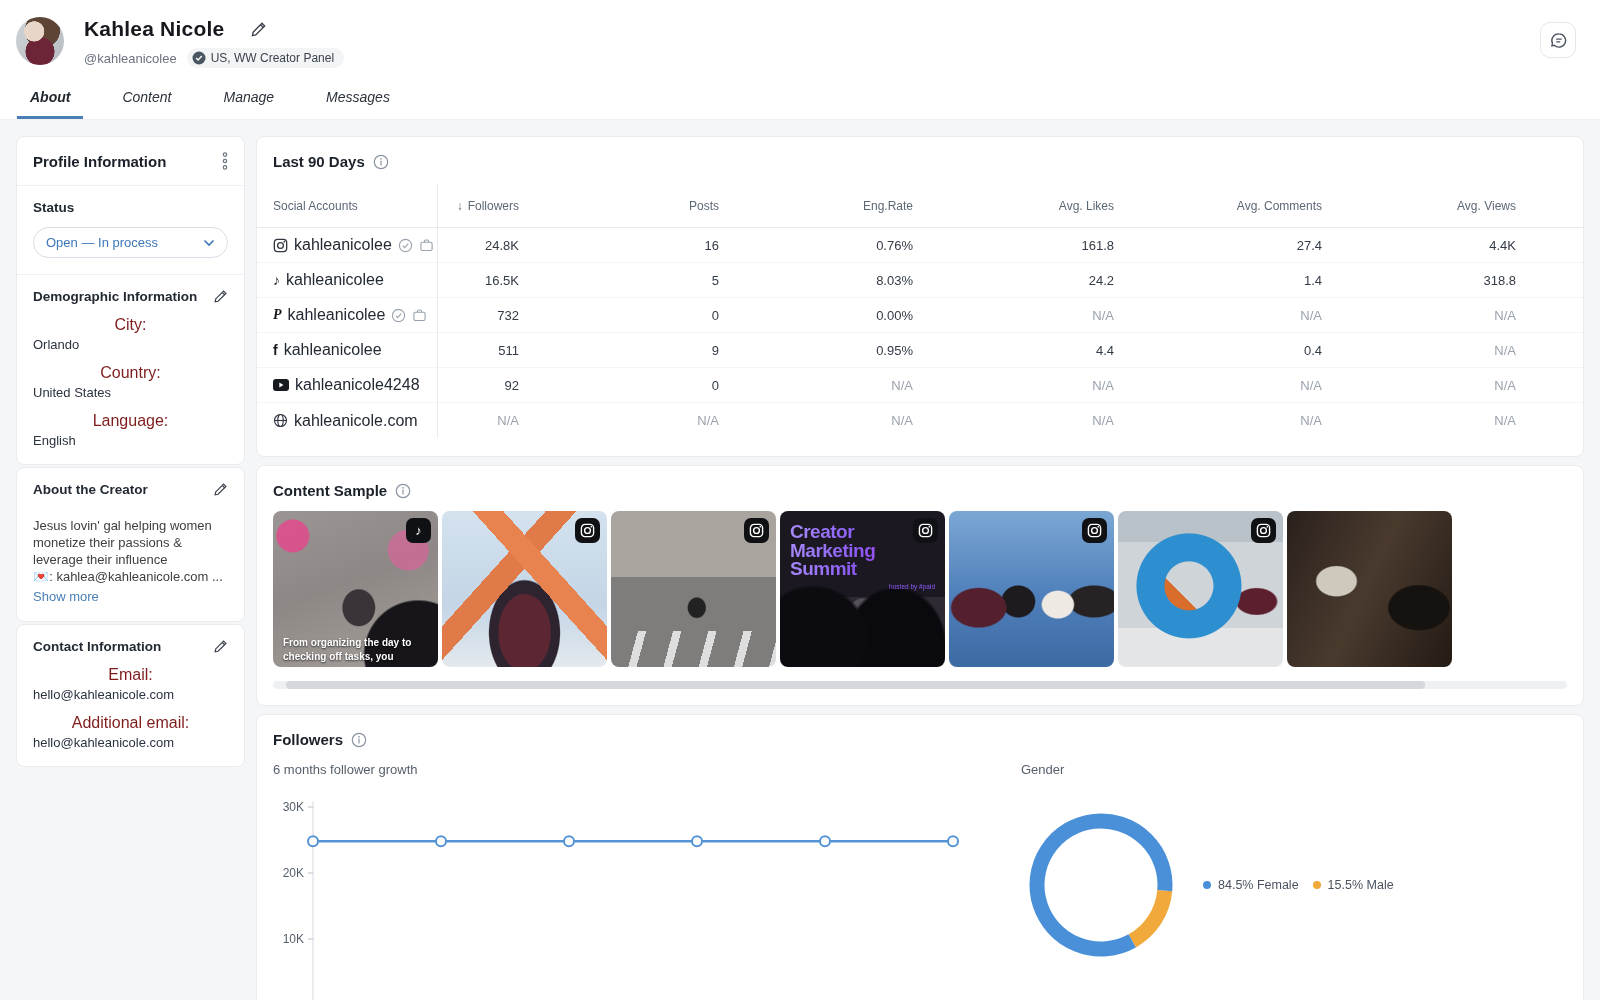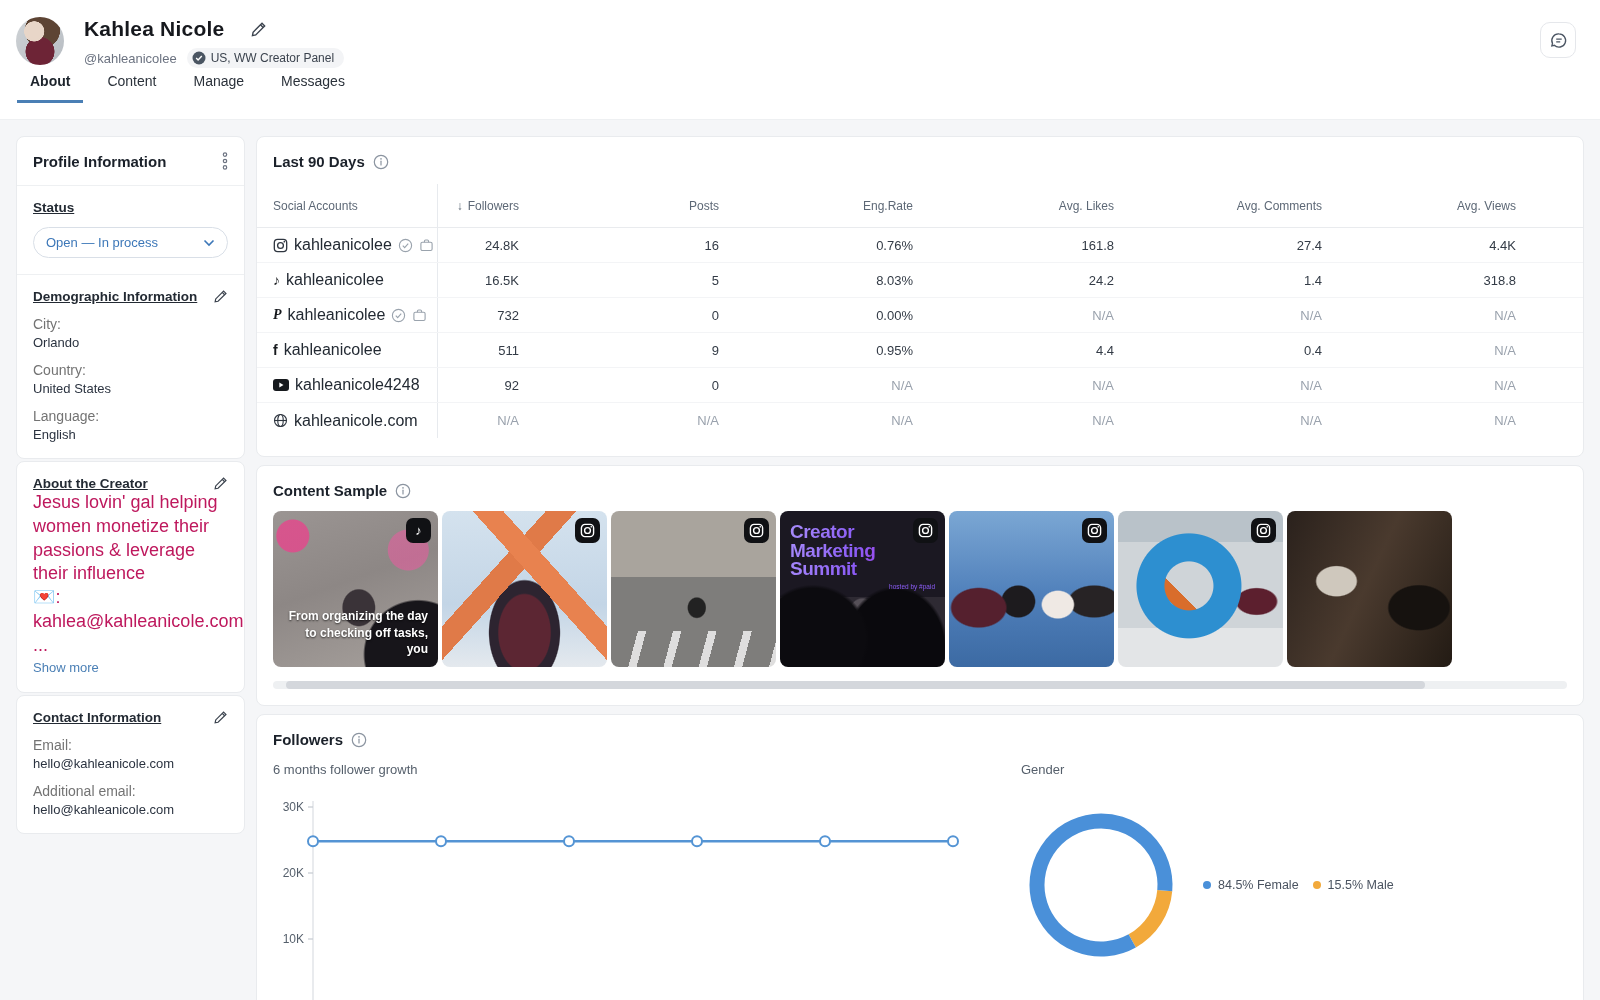--- a/index.html
+++ b/index.html
@@ -27,47 +27,47 @@
   .panel-badge {
     display:flex; align-items:center; gap:5px; background:#f3f4f6; border-radius:999px;
     padding:3px 10px 3px 5px; font-size:12px; color:#3b434e;
   }
   .icon-btn { background:none; border:none; cursor:pointer; display:flex; align-items:center; }
   .chat-btn {
     position:absolute; top:22px; right:24px; width:36px; height:36px;
     border:1px solid #e5e7eb; border-radius:10px; background:#fff;
     display:flex; align-items:center; justify-content:center; cursor:pointer;
   }
-  .tabs { position:absolute; left:17px; bottom:16px; display:flex; gap:11px; }
+  .tabs { position:absolute; left:17px; bottom:0; display:flex; gap:26px;font-style:italic; }
   .tab {
     padding:0 13px 11px 13px; font-size:14px; color:#2b323b; cursor:pointer;
     border-bottom:3px solid transparent;
   }
   .tab.active { color:#1d242c; font-weight:bold; border-bottom-color:#4a7fb5; }
   
   .content { display:flex; gap:11px; padding:16px; align-items:flex-start; }
   .card { background:#fff; border:1px solid #e9ebee; border-radius:8px; }
   .sidebar { width:229px; flex-shrink:0; display:flex; flex-direction:column; gap:2px; }
   .main { flex:1; display:flex; flex-direction:column; gap:8px; min-width:0; }
   
   .side-header { display:flex; justify-content:space-between; align-items:center; padding:15px 16px; border-bottom:1px solid #eef0f2; }
   .side-title { font-size:15px; font-weight:bold; color:#1b212a; }
   .side-section { padding:14px 16px 16px; }
   .side-section + .side-section { border-top:1px solid #eef0f2; }
   .sec-title-row { display:flex; justify-content:space-between; align-items:center; }
-  .sec-title { font-size:13.5px; font-weight:bold; color:#232a33;text-decoration:underline; }
+  .sec-title { font-size:13.5px; font-weight:bold; color:#232a33; }
   .status-pill {
     margin-top:12px; display:flex; justify-content:space-between; align-items:center;
     border:1px solid #d9dfe7; border-radius:999px; padding:7px 12px; cursor:pointer; background:#fff;
   }
   .status-pill span { font-size:13px; color:#3c77b8; }
   .field { margin-top:12px; }
-  .field-label { font-size:14px; color:#737373; }
+  .field-label { font-size:16px; color:#7f1d1d;text-align:center; }
   .field-value { font-size:13px; color:#2b3340; margin-top:3px; }
-  .bio { margin-top:0; font-size:18px; line-height:1.32; color:#be185d; }
+  .bio { margin-top:20px; font-size:13px; line-height:1.32; color:#404040; }
   .show-more { display:inline-block; margin-top:3px; font-size:13px; color:#4a7fb5; cursor:pointer; text-decoration:none; }
   
   .stats-card { padding:16px 0 18px; }
   .card-title-row { display:flex; align-items:center; gap:8px; padding:0 16px; }
   .card-title { font-size:15px; font-weight:bold; color:#1b212a; }
   .stats-grid { margin-top:14px; }
   .stat-row { display:grid; grid-template-columns:181px 81px 200px 194px 201px 208px 194px 1fr; align-items:stretch; }
   .stat-row > div { display:flex; align-items:center; }
   .col-accounts { padding-left:16px; border-right:1px solid #e7eaee; gap:6px; }
   .num { justify-content:flex-end; font-size:13px; color:#333b46; }
@@ -84,22 +84,22 @@
   
   .sample-card-outer { padding:16px; }
   .carousel { display:flex; gap:4px; margin-top:12px; margin-right:-16px; overflow:hidden; border-bottom-right-radius:8px; }
   .sample-card { position:relative; width:165px; height:156px; border-radius:8px; overflow:hidden; flex-shrink:0; cursor:pointer; }
   .badge-dark {
     position:absolute; top:7px; right:7px; width:25px; height:25px; border-radius:7px;
     background:#101114; display:flex; align-items:center; justify-content:center;
   }
   .badge-dark .glyph-note { color:#fff; font-size:13px; }
   .thumb-caption {
-    position:absolute; left:0; right:0; bottom:10px; text-align:right;
-    font-size:12px; font-weight:bold; color:#fff; line-height:1.35; padding:0 10px;
+    position:absolute; left:0; right:0; bottom:4px; text-align:left;
+    font-size:10px; font-weight:bold; color:#fff; line-height:1.35; padding:0 10px;
     text-shadow:0 1px 2px rgba(0,0,0,.7);
   }
   .article-head {
     position:absolute; top:8px; left:10px; right:10px; background:#fffdfb; border-radius:4px;
     padding:8px 9px 9px; box-shadow:0 1px 2px rgba(0,0,0,.12);
   }
   .article-head::before { content:""; display:block; width:58px; height:3px; background:#c9c4bd; margin-bottom:6px; }
   .article-headline { font-family:"Liberation Serif", serif; font-size:10.5px; line-height:1.25; color:#1c1a17; }
   .summit-title {
     position:absolute; top:12px; left:10px; right:8px; font-size:19px; font-weight:bold; line-height:.98;

